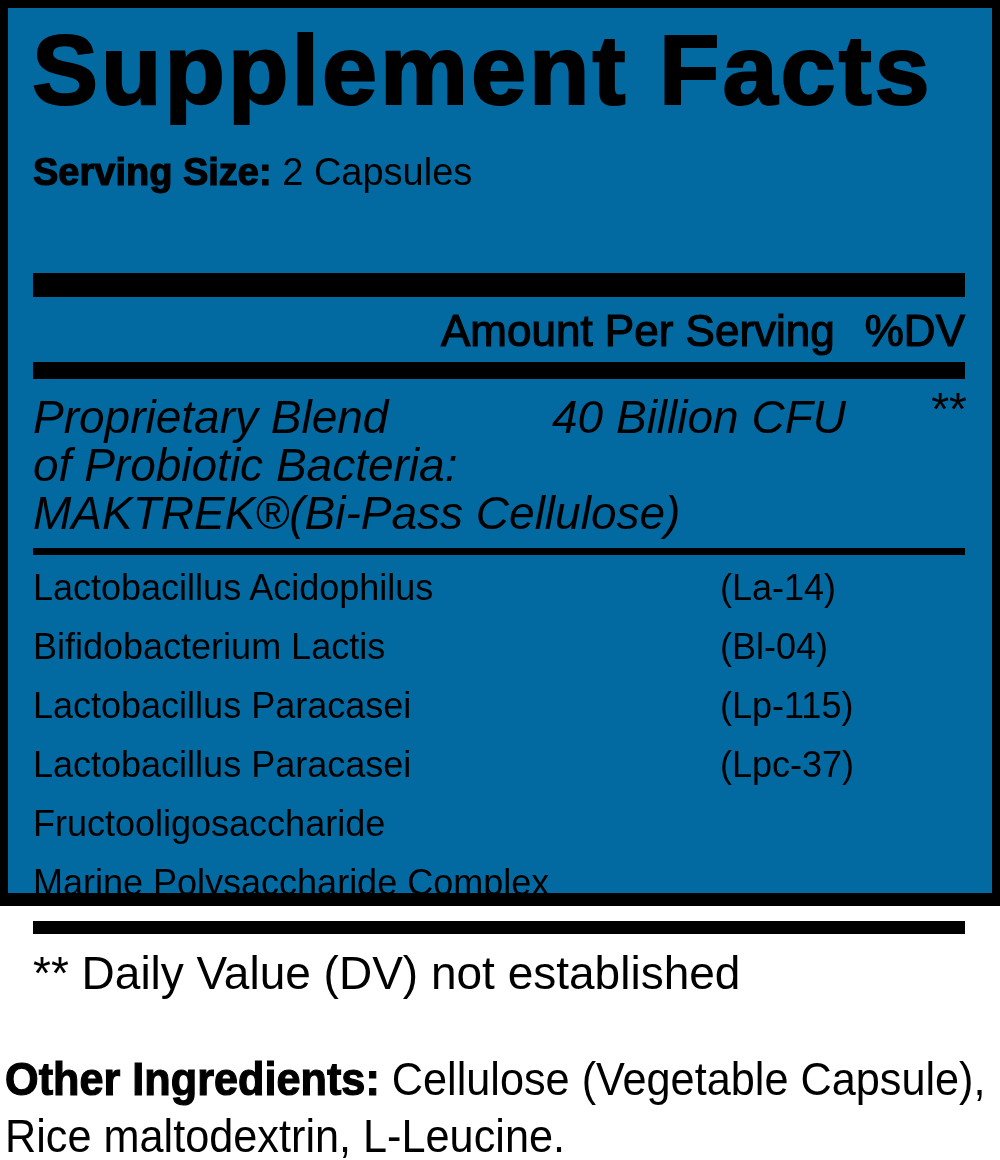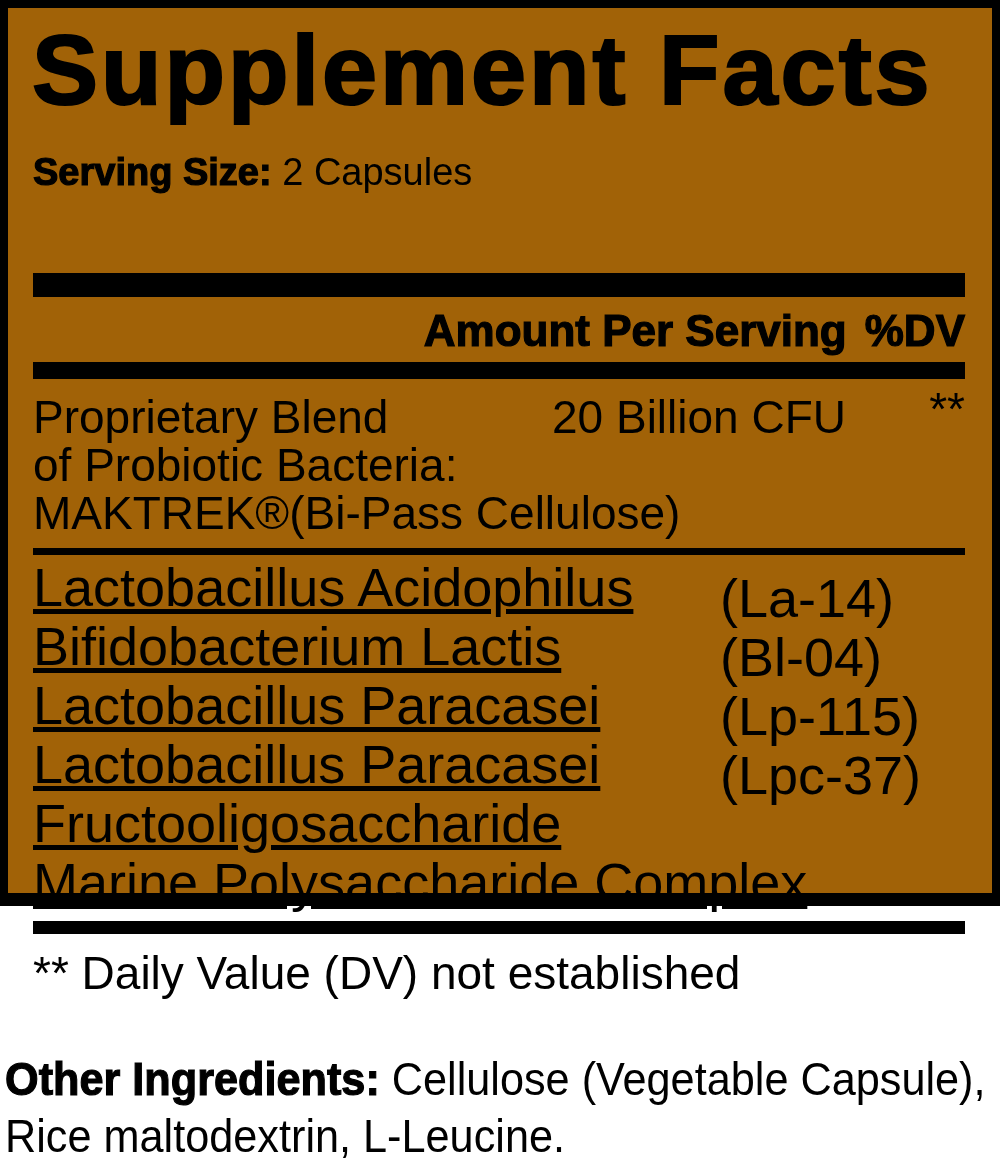--- a/index.html
+++ b/index.html
@@ -20,21 +20,21 @@
   }
   .panel {
     position: absolute;
     left: 0;
     top: 0;
     width: 1000px;
     height: 906px;
     box-sizing: border-box;
     border: 8px solid #000000;
     border-bottom-width: 13px;
-    background: #a16207;
+    background: #0369a1;
   }
   .title {
     margin: 0;
     position: absolute;
     left: 24px;
     top: 12px;
     font-size: 99px;
     line-height: 1;
     font-weight: bold;
     letter-spacing: 3px;
@@ -63,54 +63,54 @@
   .bar2 { top: 354px; height: 17px; }
   .divider { top: 540px; height: 7px; }
   .bar3 { top: 913px; height: 13px; }
   .header-row {
     position: absolute;
     left: 25px;
     right: 27px;
     top: 299px;
     font-size: 44px;
     line-height: 48px;
-    font-weight: bold;
+    font-weight: normal;
     -webkit-text-stroke: 1.2px #000000;
     display: flex;
     justify-content: flex-end;
-    gap: 18px;
+    gap: 30px;
     white-space: nowrap;
   }
   .prop-block {
     position: absolute;
     left: 25px;
     right: 27px;
     top: 385px;
     font-size: 46px;
     line-height: 48px;
     white-space: nowrap;
+    font-style: italic;
   }
   .prop-row1 { position: relative; }
   .prop-amount { position: absolute; left: 519px; top: 0; }
   .prop-dv { position: absolute; right: 0; top: -8px; }
   .rows {
     position: absolute;
     left: 25px;
     right: 27px;
     top: 550px;
   }
   .row {
     position: relative;
     height: 59px;
     line-height: 59px;
-    font-size: 54px;
-    white-space: nowrap;
-    text-decoration: underline;
-  }
-  .strain { position: absolute; left: 687px; top: 0; margin-top: 11px; }
+    font-size: 36px;
+    white-space: nowrap;
+  }
+  .strain { position: absolute; left: 687px; top: 0; }
   .footnote {
     position: absolute;
     left: 25px;
     right: 27px;
     top: 940px;
     font-size: 46px;
     line-height: 50px;
     white-space: nowrap;
   }
   .other-block {
@@ -152,21 +152,21 @@
     <div class="header-row">
       <span>Amount Per Serving</span>
       <span>%DV</span>
     </div>
 
     <div class="bar bar2"></div>
 
     <div class="prop-block">
       <div class="prop-row1">
         <span>Proprietary Blend</span>
-        <span class="prop-amount">20 Billion CFU</span>
+        <span class="prop-amount">40 Billion CFU</span>
         <span class="prop-dv">**</span>
       </div>
       <div>of Probiotic Bacteria:</div>
       <div>MAKTREK®(Bi-Pass Cellulose)</div>
     </div>
 
     <div class="bar divider"></div>
 
     <div class="rows">
       <div class="row">

